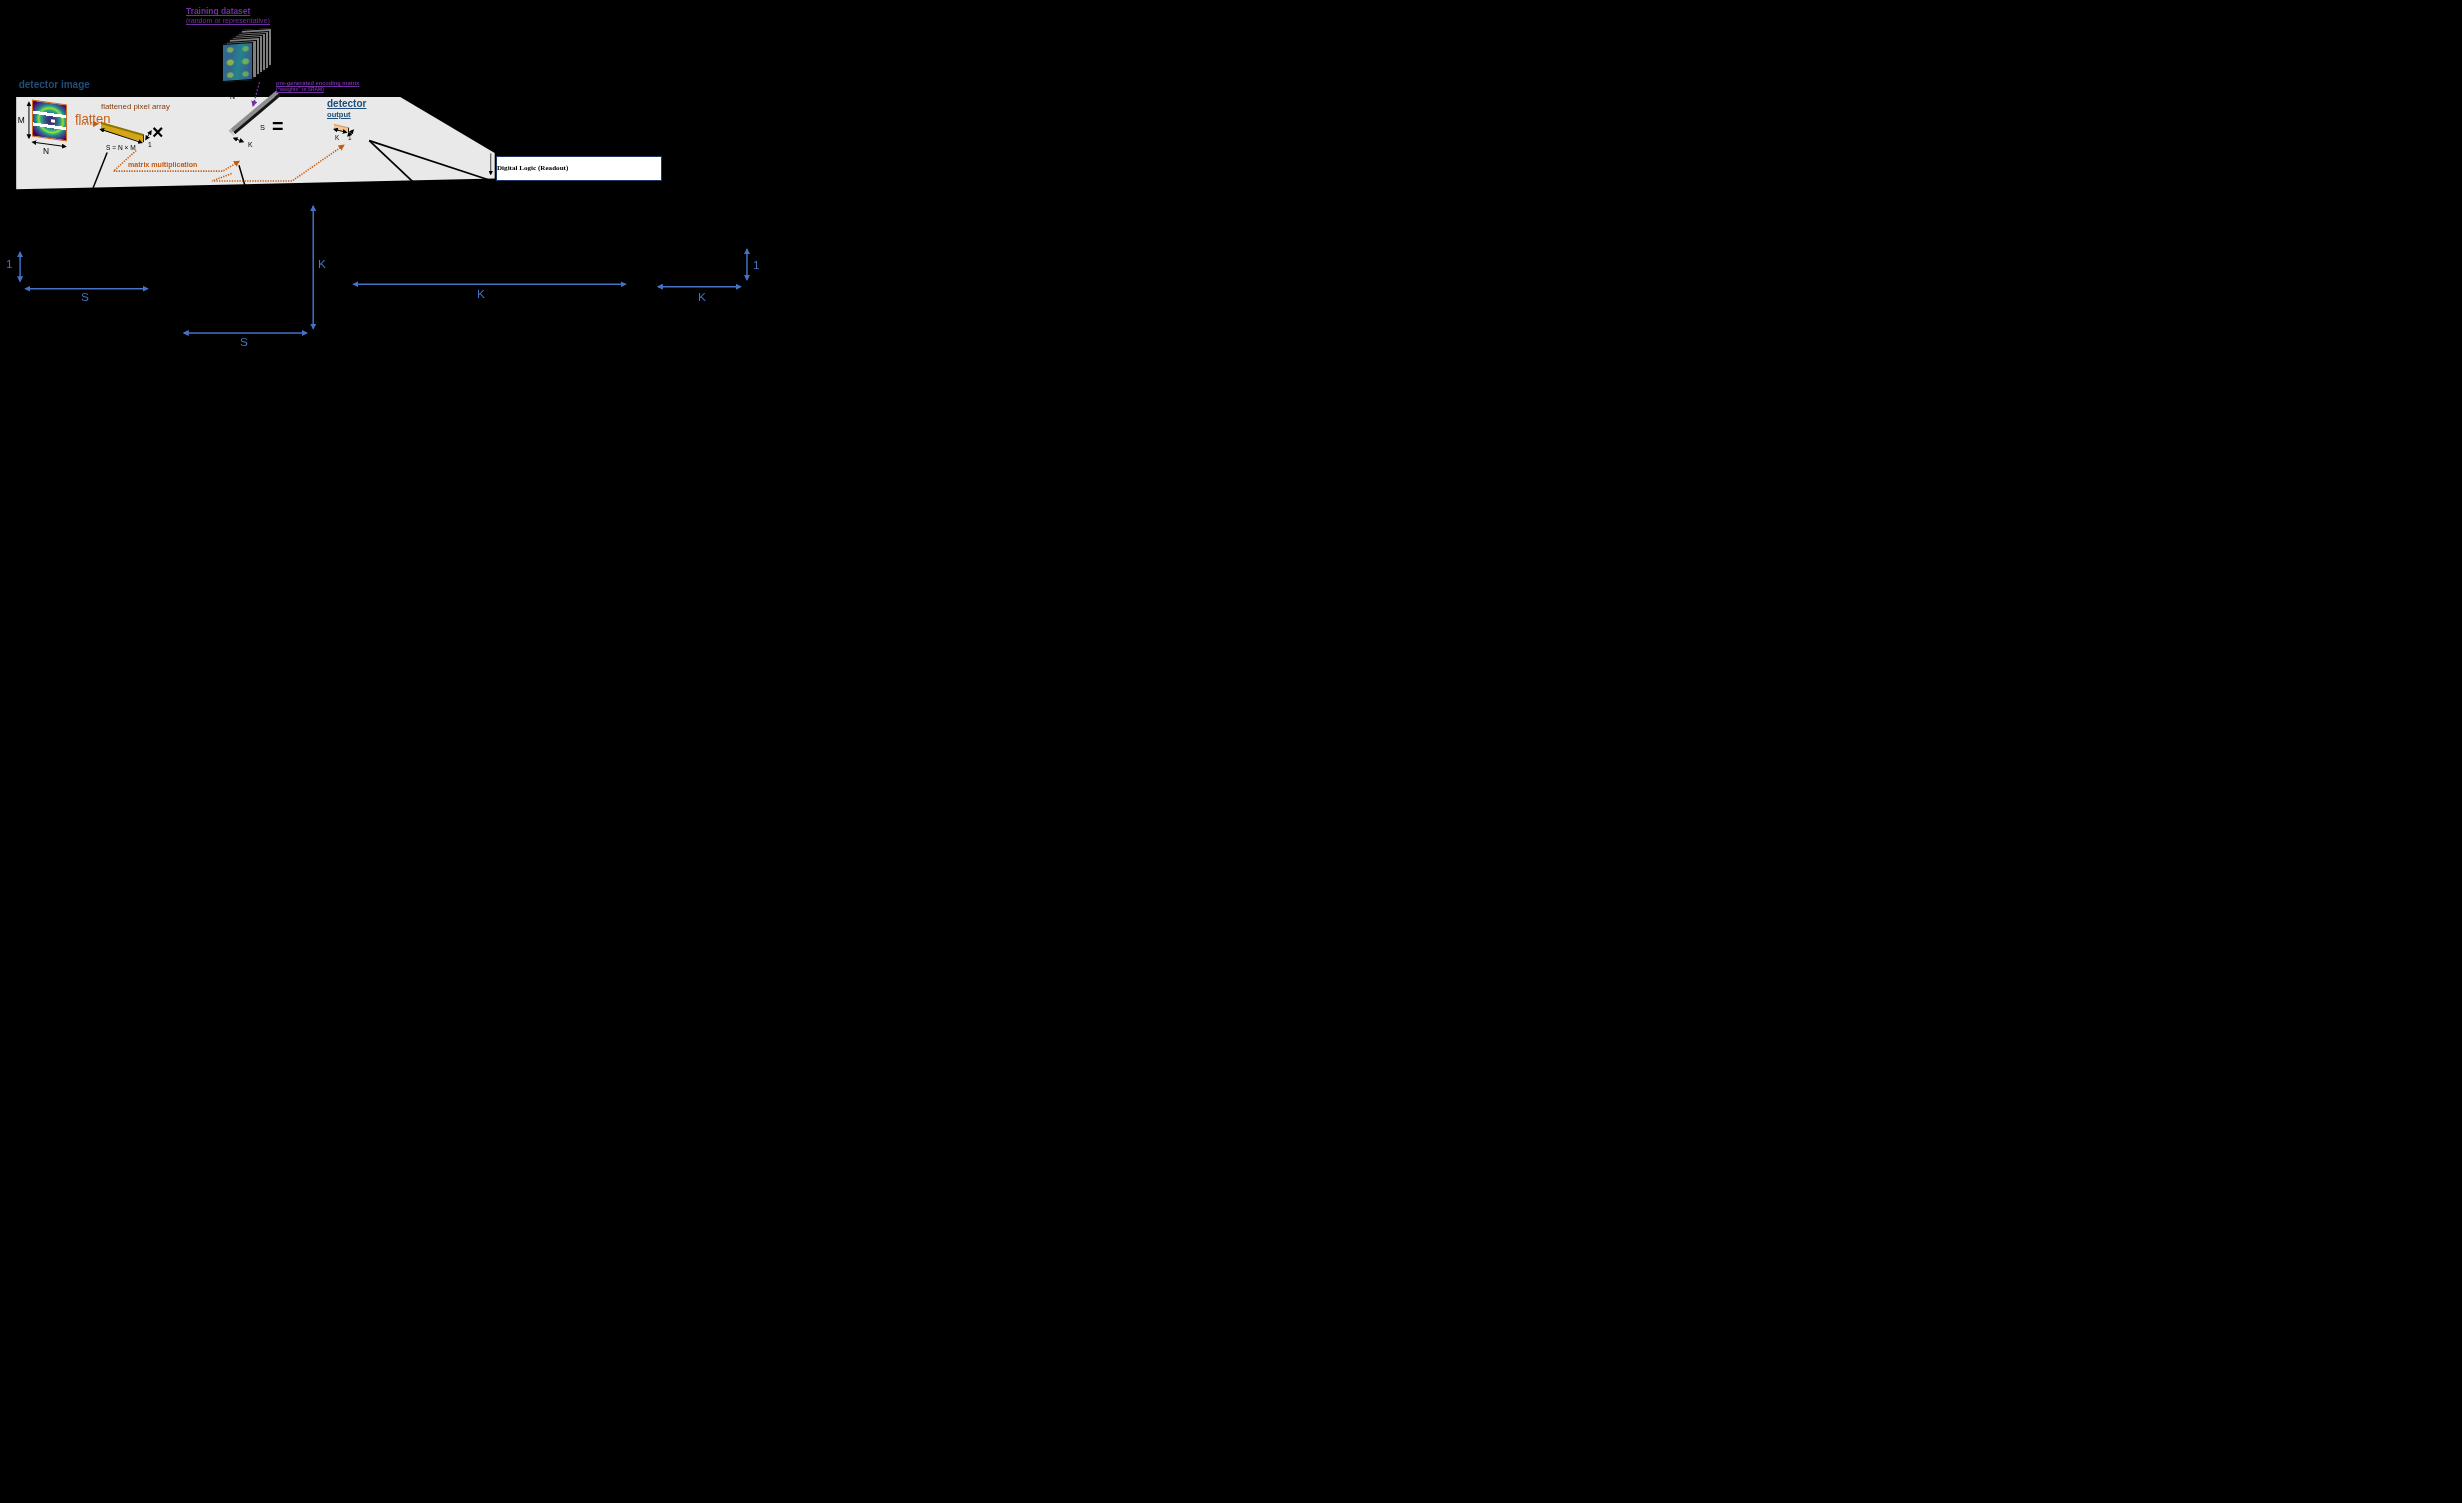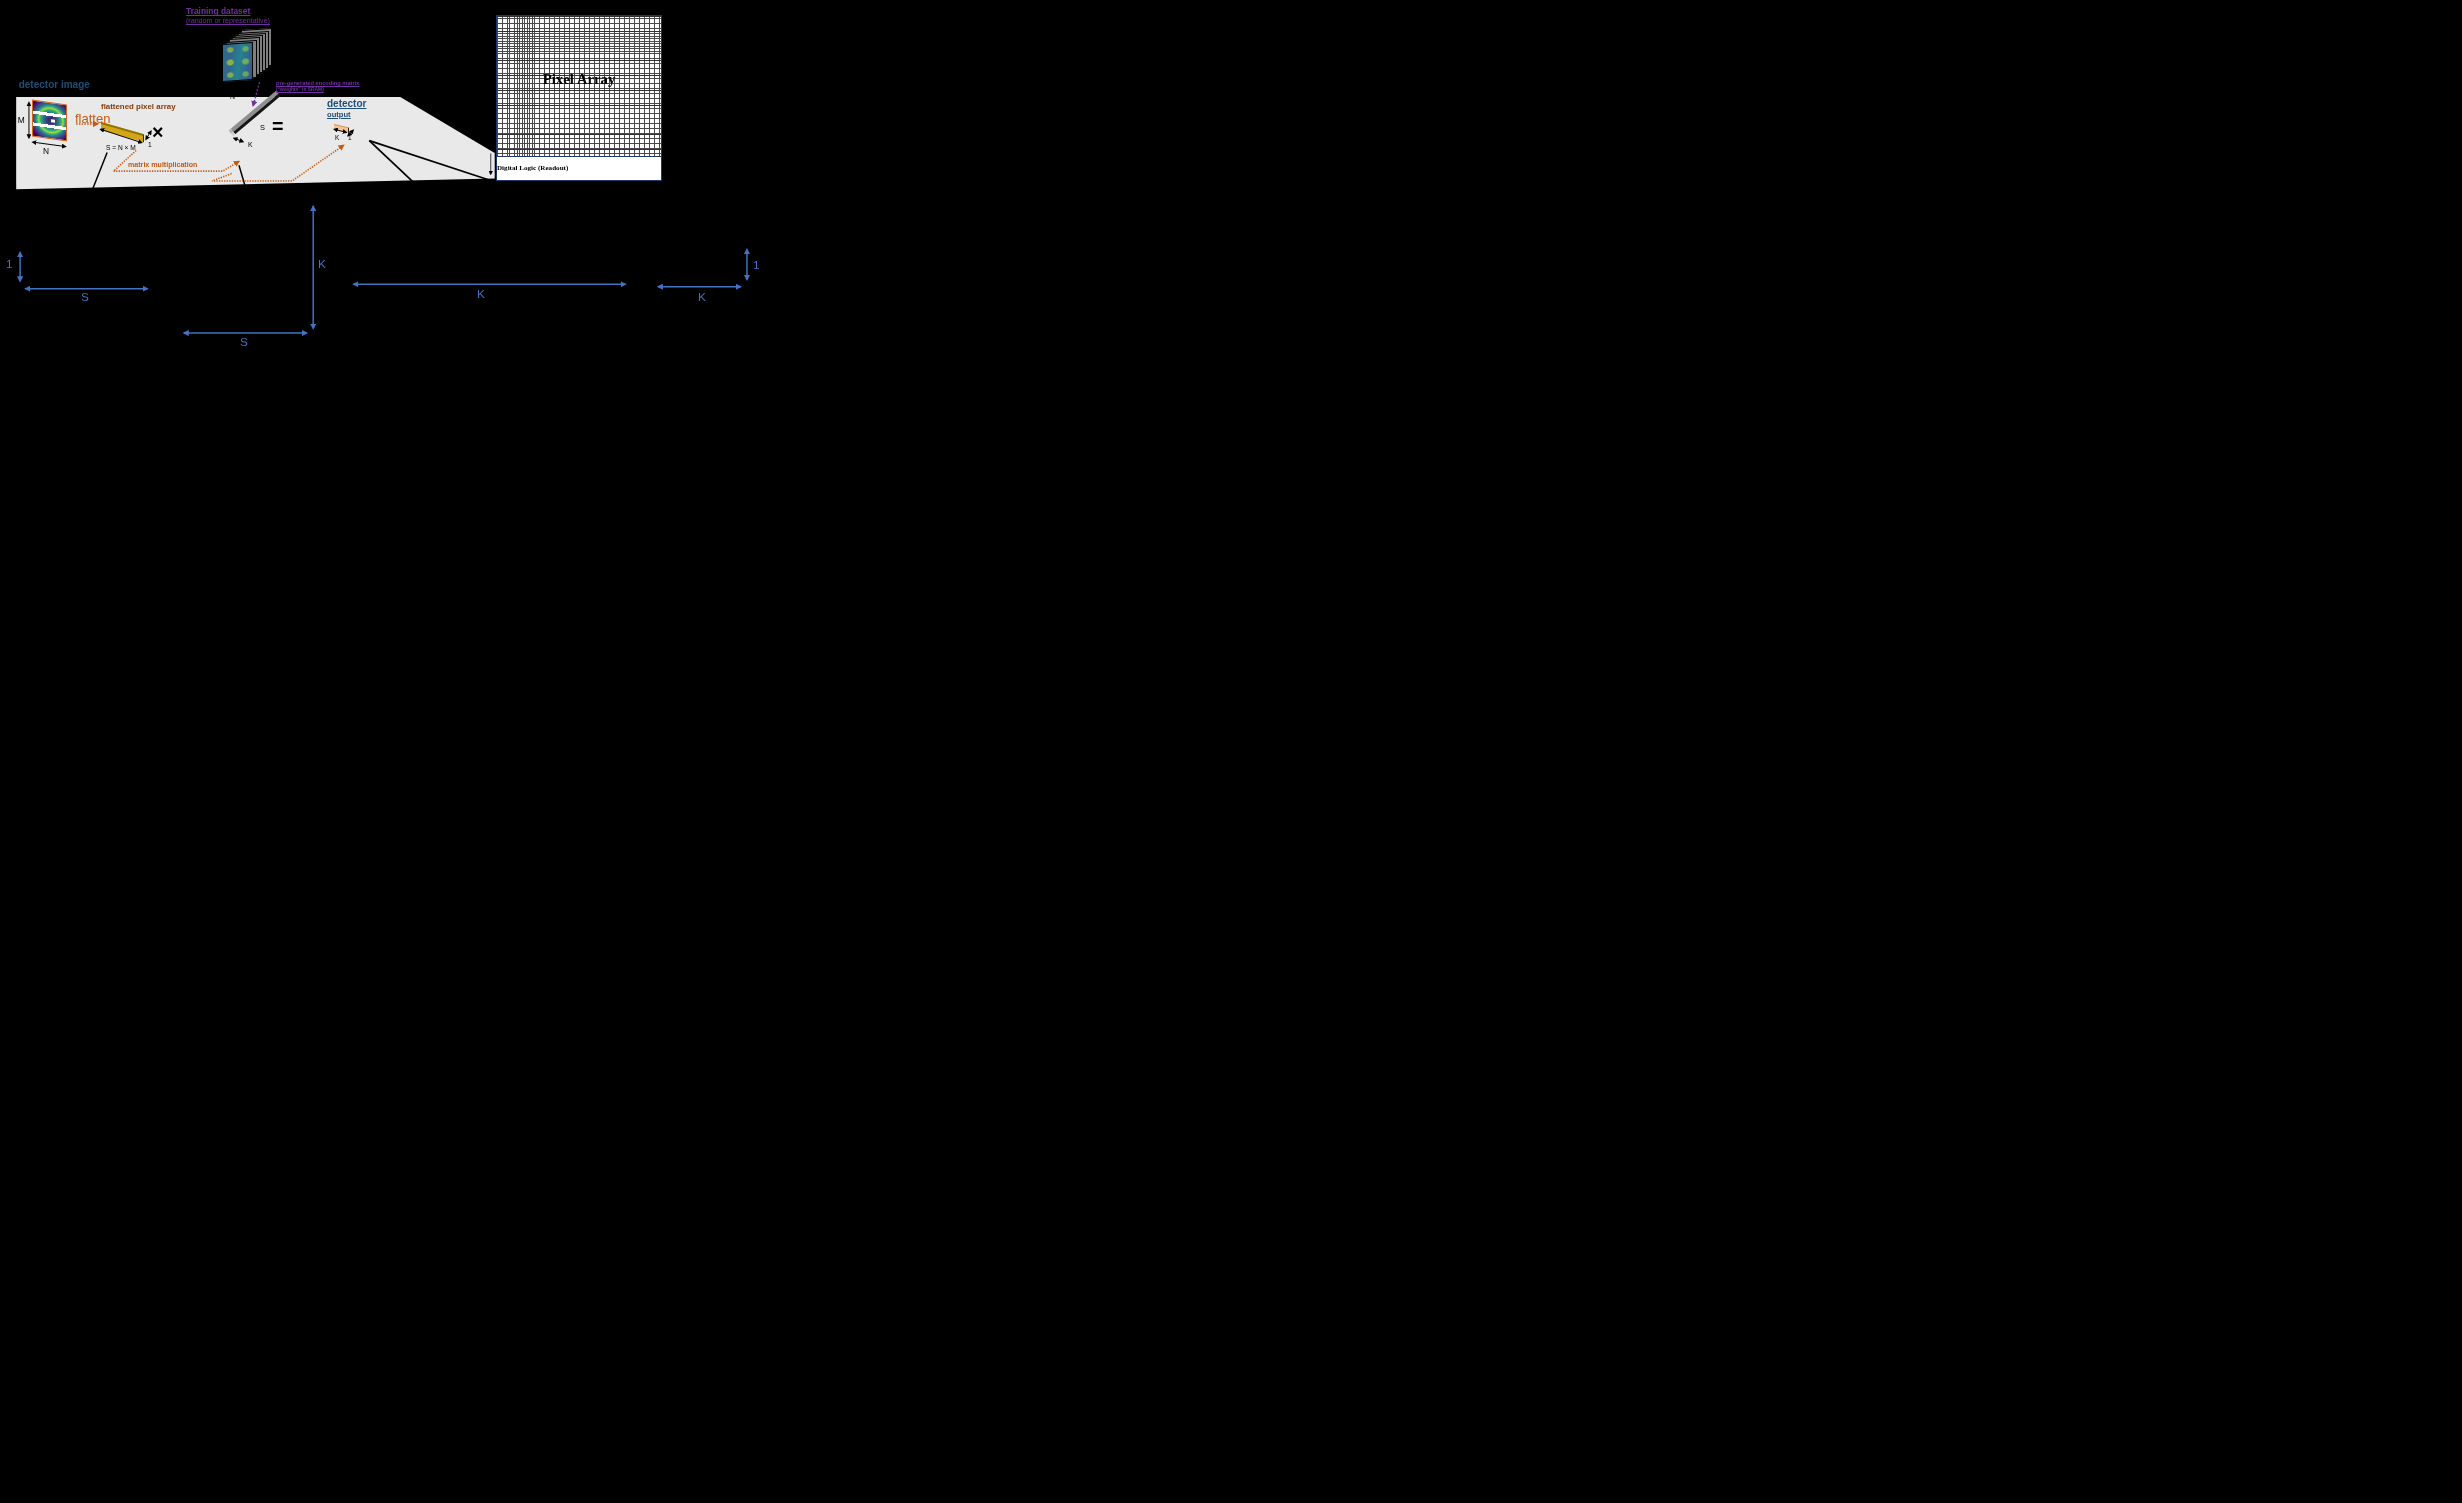--- a/index.html
+++ b/index.html
@@ -4,21 +4,21 @@
 <style>
   html,body{margin:0;padding:0;background:#000;}
   .canvas{position:relative;width:772px;height:360px;background:#000;overflow:hidden;
           font-family:"Liberation Sans",sans-serif;}
   svg.layer{position:absolute;left:0;top:0;width:772px;height:360px;}
   #bg-svg{z-index:0;}
   #arrow-svg{z-index:3;pointer-events:none;}
   .txt{position:absolute;z-index:4;white-space:nowrap;}
   .purple{color:#7030A0;font-weight:bold;}
   .orange{color:#C55A11;}
-  .brown{color:#843C0C;font-weight:bold;}
+  .brown{color:#843C0C;font-weight:normal;}
   .dblue{color:#1F4E79;font-weight:bold;}
   .blue{color:#4472C4;}
   .ctr{text-align:left;text-decoration:underline;}
 
   
   .sheet{position:absolute;width:28.6px;height:36px;background:#7f7f7f;border:0.5px solid #000;
          transform:skewY(-4deg);z-index:2;}
   .front-img{position:absolute;left:222px;top:43px;width:28.6px;height:36px;z-index:2;
     transform:skewY(-4deg);border:0.7px solid #000;
     background-color:#2a788e;
@@ -92,23 +92,20 @@
 
   <div class="ybar"></div>
 
   <div class="gbar">
     <div class="top"></div>
     <div class="side"></div>
   </div>
 
   <div class="obar"></div>
 
-  <div class="chip">
-    <div class="title">Pixel Array</div>
-  </div>
   <div class="readout">
     <div class="title">Digital Logic (Readout)</div>
   </div>
 
   <svg class="layer" id="arrow-svg" viewBox="0 0 1568 732" width="772" height="360">
     <defs>
       <marker id="mk" viewBox="0 0 10 10" refX="7" refY="5" markerWidth="5" markerHeight="5" orient="auto-start-reverse">
           <path d="M0,0L10,5L0,10z" fill="#000"></path>
         </marker>
       <marker id="mks" viewBox="0 0 10 10" refX="7" refY="5" markerWidth="6" markerHeight="6" orient="auto-start-reverse">

